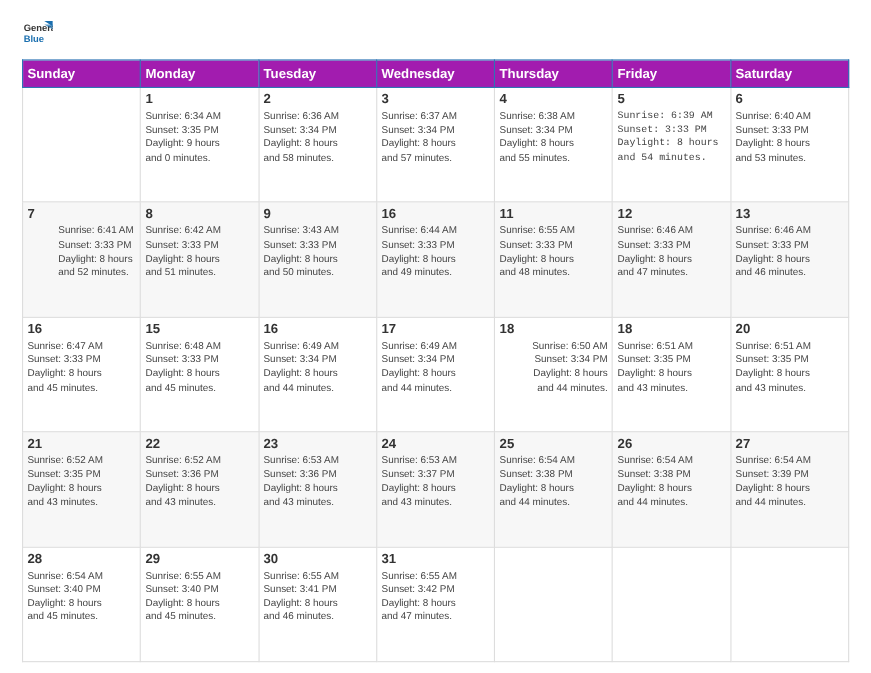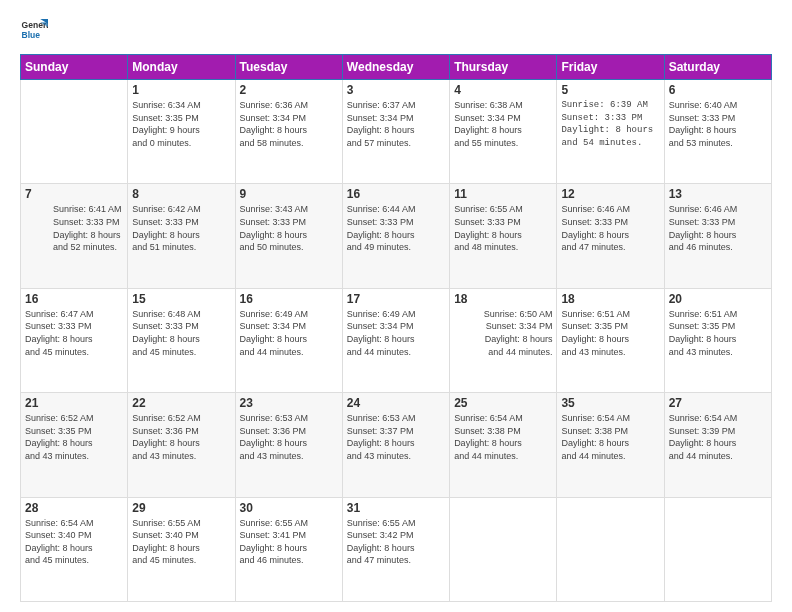--- a/index.html
+++ b/index.html
@@ -299,21 +299,21 @@
 and 43 minutes.</div>
           </td>
           <td>
             <span class="day-num">25</span>
             <div class="day-info" style="white-space: pre-line;">Sunrise: 6:54 AM
 Sunset: 3:38 PM
 Daylight: 8 hours
 and 44 minutes.</div>
           </td>
           <td>
-            <span class="day-num">35</span>
+            <span class="day-num">26</span>
             <div class="day-info" style="white-space: pre-line;">Sunrise: 6:54 AM
 Sunset: 3:38 PM
 Daylight: 8 hours
 and 44 minutes.</div>
           </td>
           <td>
             <span class="day-num">27</span>
             <div class="day-info" style="white-space: pre-line;">Sunrise: 6:54 AM
 Sunset: 3:39 PM
 Daylight: 8 hours

